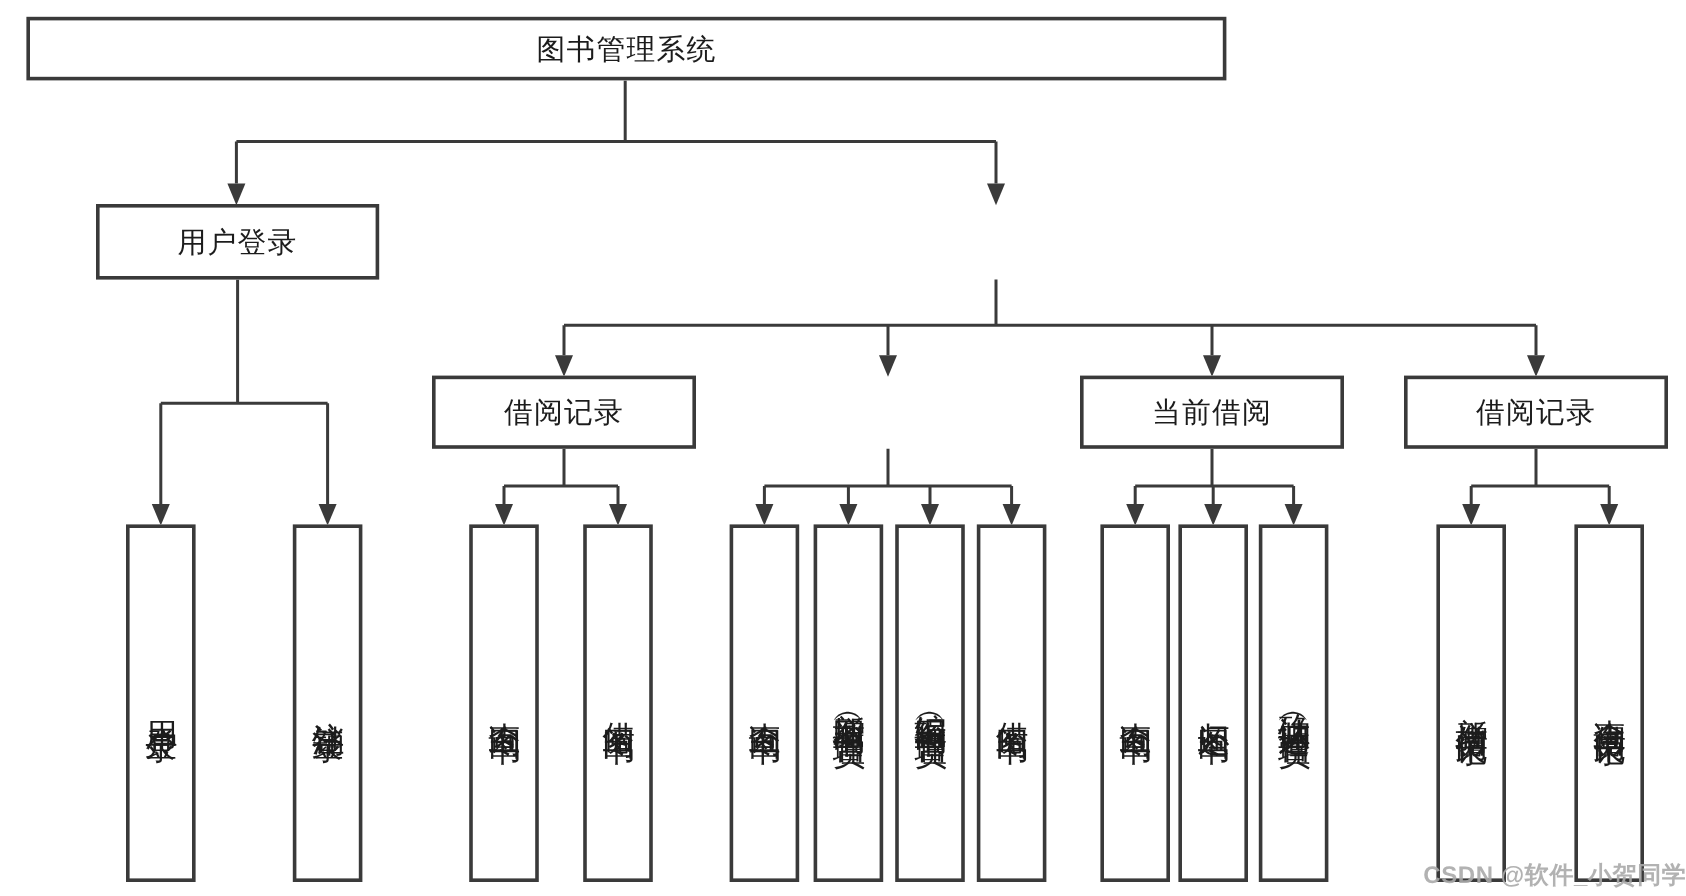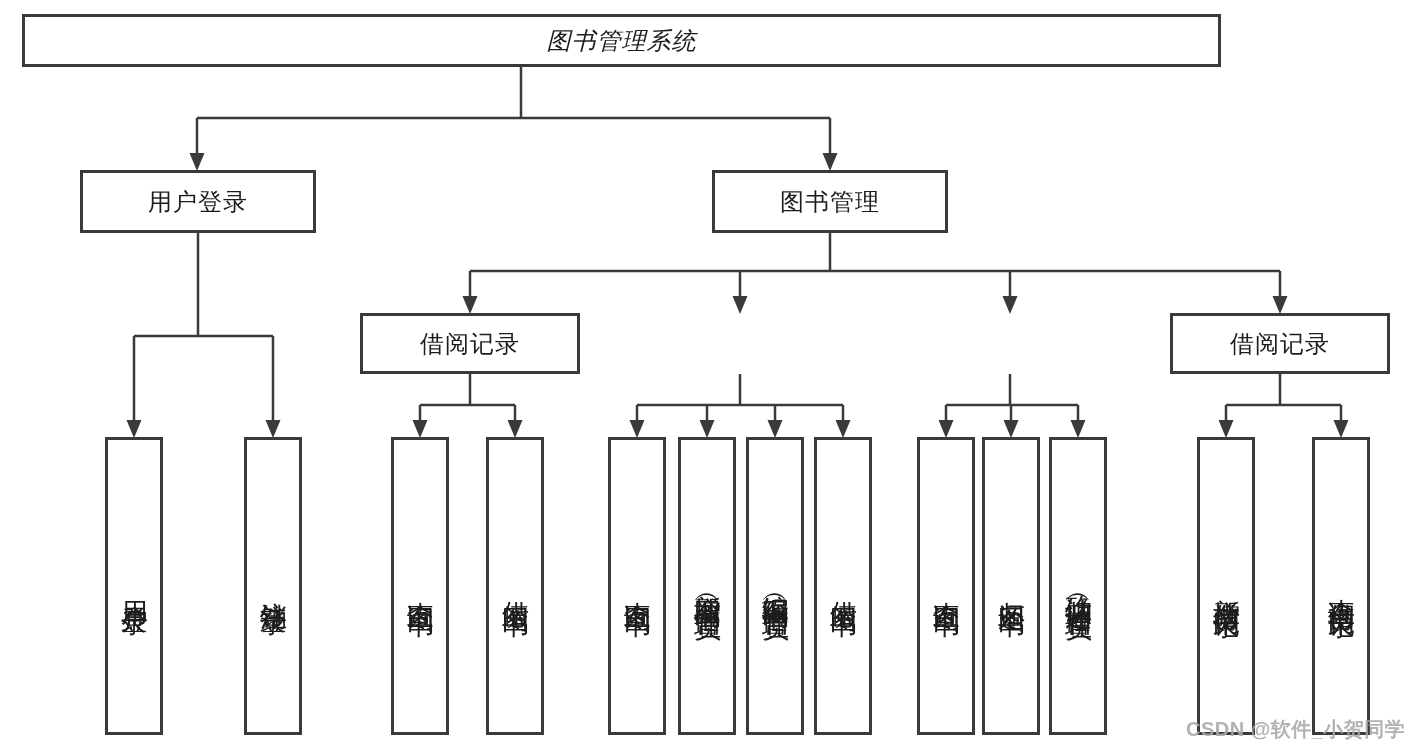--- a/index.html
+++ b/index.html
@@ -20,21 +20,21 @@
   .box {
     position: absolute;
     box-sizing: border-box;
     border: 3px solid #3a3a3a;
     background: #ffffff;
     display: flex;
     align-items: center;
     justify-content: center;
     color: #1c1c1c;
   }
-  .root  { left: 22px;  top: 14px;  width: 1199px; height: 53px; font-style: italic; }
+  .root  { left: 22px;  top: 14px;  width: 1000px; height: 53px; }
   .lv2   { top: 170px; width: 236px; height: 63px; }
   .lv3   { top: 313px; width: 220px; height: 61px; }
   .tall  { top: 437px; width: 58px;  height: 298px; }
   .hlbl  { font-size: 24px; letter-spacing: 1px; white-space: nowrap; }
   .vlbl {
     writing-mode: vertical-rl;
     text-orientation: mixed;
     font-size: 27px;
     letter-spacing: 3px;
     line-height: 1;
@@ -97,26 +97,26 @@
     </g>
   </svg>
 
   <div class="box root">
     <span class="hlbl">图书管理系统</span>
   </div>
 
   <div class="box lv2" style="left:80px">
     <span class="hlbl">用户登录</span>
   </div>
-  <div class="box lv2" style="left:712px">
-    <span class="hlbl">图书管理</span>
-  </div>
 
   <div class="box lv3" style="left:360px">
     <span class="hlbl">借阅记录</span>
+  </div>
+  <div class="box lv3" style="left:900px">
+    <span class="hlbl">当前借阅</span>
   </div>
   <div class="box lv3" style="left:1170px">
     <span class="hlbl">借阅记录</span>
   </div>
 
   <div class="box tall" style="left:105px">
     <span class="vlbl">用户登录</span>
   </div>
   <div class="box tall" style="left:244px">
     <span class="vlbl">注销登录</span>

